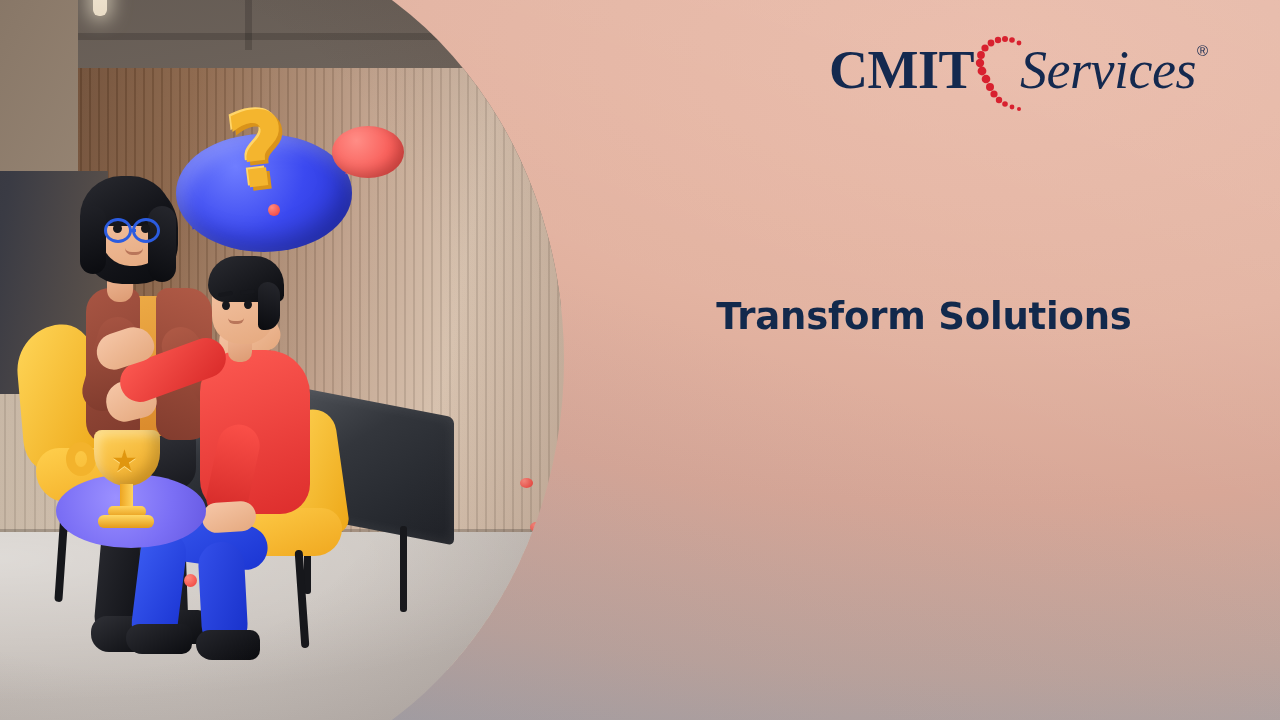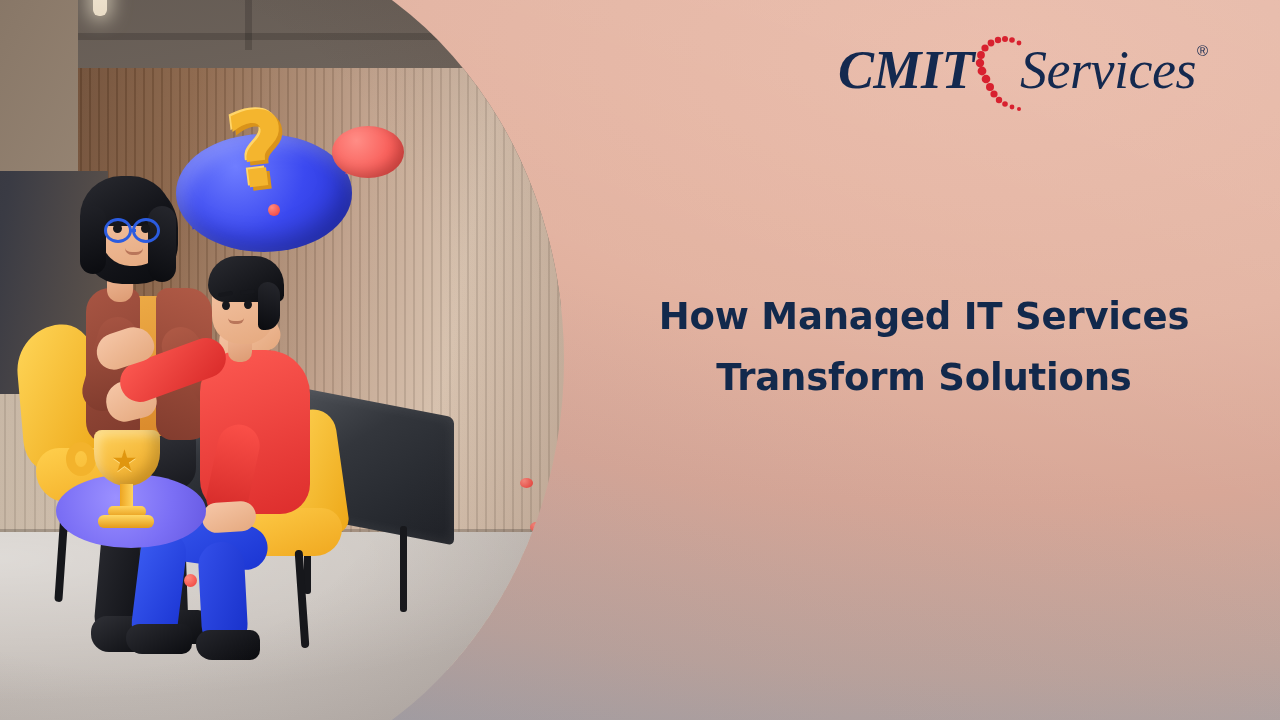--- a/index.html
+++ b/index.html
@@ -22,21 +22,21 @@
   }
 
   
   #logo {
     position:absolute; top:40px; right:72px;
     display:flex; align-items:flex-start;
     height:64px;
   }
   .logo-cmit {
     font-family:"Liberation Serif", serif;
-    font-style:italic; font-weight:700;
+    font-weight:700;
     font-size:54px; line-height:60px;
     color:#14294f; letter-spacing:-0.5px;
   }
   .logo-swoosh { position:relative; width:52px; height:64px; }
   .logo-swoosh svg { position:absolute; left:-4px; top:-6px; }
   .logo-solutions {
     font-family:"Liberation Serif", serif;
     font-style:italic; font-weight:400;
     font-size:54px; line-height:60px;
     color:#14294f; letter-spacing:-0.5px;
@@ -379,15 +379,14 @@
         <circle cx="42" cy="73" r="2.4"></circle>
         <circle cx="49" cy="75" r="2.0"></circle>
       </g>
     </svg>
   </span>
   <span class="logo-solutions">Services</span>
   <span class="logo-reg">®</span>
 </div>
 
 <h1 id="headline">
-  <span class="ln">How Managed IT Services</span>
   <span class="ln">Transform Solutions</span>
 </h1>
 
 </body></html>

